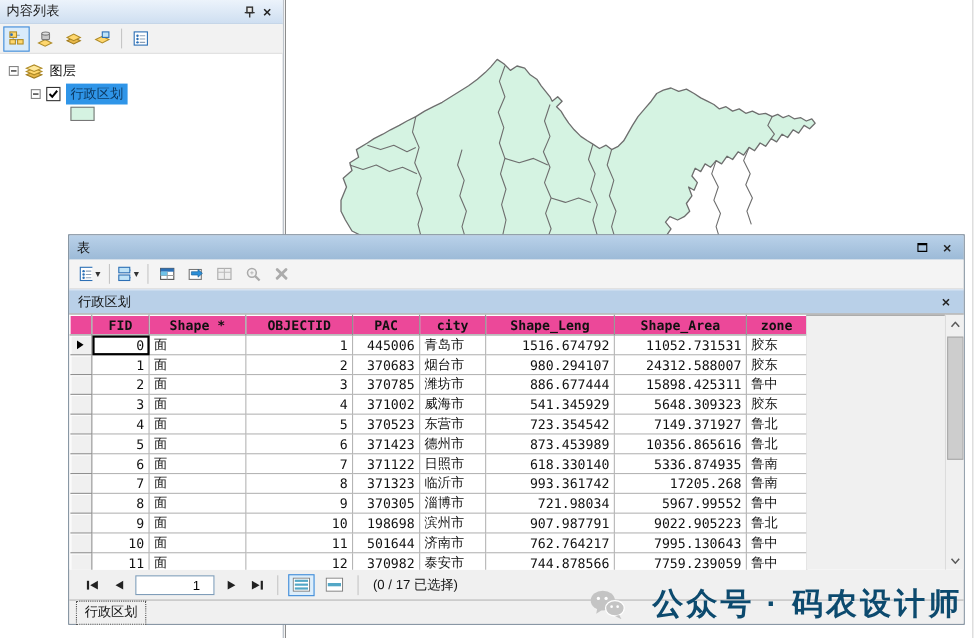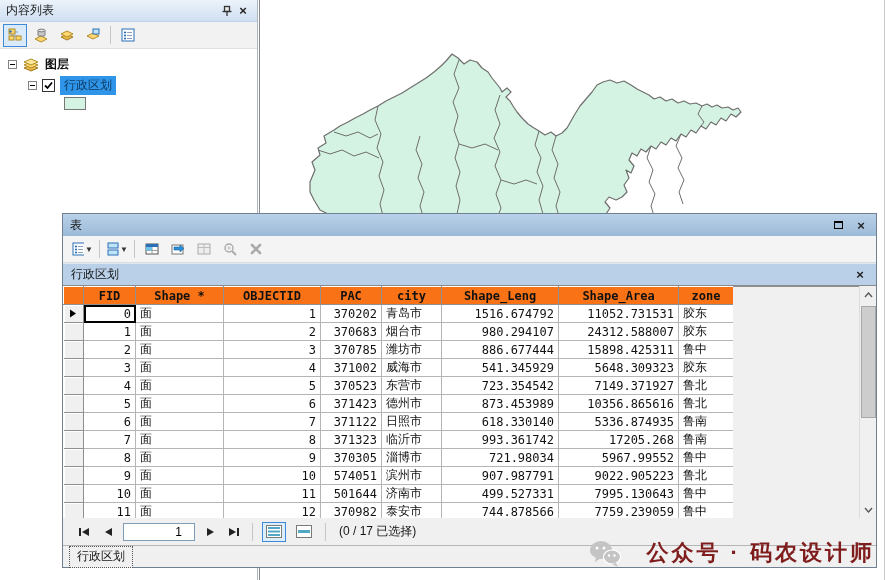--- a/index.html
+++ b/index.html
@@ -25,21 +25,21 @@
   .vsep { width:1px; height:18px; background:#c6c6c6; margin:0 3px; }
 
   .toc-tree { padding:6px 0 0 6px; }
   .tree-row { display:flex; align-items:center; height:19px; margin-bottom:2px; }
   .expander { width:9px; height:9px; border:1px solid #848484; background:#fff; position:relative; margin-right:5px; flex:0 0 9px; }
   .expander::after { content:""; position:absolute; left:1px; right:1px; top:3px; height:1px; background:#000; }
   .indent1 { margin-left:2px; } .indent2 { margin-left:22px; }
   .checkbox { width:13px; height:13px; border:1px solid #333; background:#fff; margin-right:5px;
               display:flex; align-items:center; justify-content:center; }
   .layer-label-selected { background:#2f95e8; color:#0d3a63; padding:1px 4px; }
-  .root-label { font-weight:bold; }
+  .root-label { font-weight:normal; }
   .legend-swatch { width:22px; height:13px; background:#d5f3e2; border:1px solid #777; margin-left:58px; margin-top:2px; }
 
   
   .map-area { position:absolute; left:259px; top:0; width:626px; height:580px; background:#fff;
               border-left:1px solid #8c8c8c; border-right:1px solid #c9c9c9; z-index:1; }
   .map-area svg { display:block; }
   .map-outline { fill:#d5f3e2; stroke:#6e6e6e; stroke-width:1.2; stroke-linejoin:round; }
   .map-border { fill:none; stroke:#6e6e6e; stroke-width:1; stroke-linejoin:round; }
 
   
@@ -51,21 +51,21 @@
   .maxbox { width:9px; height:8px; border:1px solid #000; border-top-width:2px; margin-right:10px; }
   .tw-toolbar { height:27px; background:#f4f4f4; border-bottom:1px solid #dcdcdc;
                 display:flex; align-items:center; gap:2px; padding:0 7px; }
   .caret { font-size:8px; color:#333; margin-left:1px; }
   .tw-layerbar { height:22px; background:#b9d0e8; border-top:1px solid #dfe9f4; display:flex; align-items:center; padding:0 8px; }
   .tw-layername { flex:1; color:#141414; }
 
   .tw-grid { height:233px; background:#fff; position:relative; overflow:hidden; border-top:1px solid #8a8a8a; }
   table.attr { border-collapse:collapse; table-layout:fixed; width:670px;
                font-family:"DejaVu Sans Mono","Liberation Mono",monospace; font-size:12px; }
-  table.attr th { height:18px; background:#f97316; font-weight:bold; padding:0 3px;
+  table.attr th { height:18px; background:#ec4899; font-weight:bold; padding:0 3px;
                   border:1px solid #8f8f8f; border-top-color:#fff; border-left-color:#fff; white-space:nowrap; overflow:hidden; }
   table.attr td { height:18px; padding:0 4px; border-right:1px solid #b5b5b5; border-bottom:1px solid #b5b5b5;
                   white-space:nowrap; overflow:hidden; background:#fff; }
   table.attr td.sel { background:#f0f0f0; border-right:1px solid #8f8f8f; border-bottom:1px solid #8f8f8f;
                       box-shadow:inset 1px 1px 0 #fff; padding:0; text-align:center; }
   td.num { text-align:right; } td.txt { text-align:left; }
   td.current-cell { outline:2px solid #000; outline-offset:-2px; }
   .grid-rightfill { position:absolute; left:670px; top:0; bottom:0; right:17px; background:#f0f0f0; border-top:1px solid #8f8f8f; }
   .vscroll { position:absolute; right:0; top:0; bottom:0; width:17px; background:#f0f0f0; border-left:1px solid #dcdcdc; }
   .vscroll .arrow { position:absolute; left:0; width:17px; height:17px; display:flex; align-items:center; justify-content:center; }
@@ -77,21 +77,21 @@
                padding:0 12px 0 2px; font-family:"Liberation Sans",sans-serif; font-size:12px; }
   .viewbtn { width:24px; height:20px; display:flex; align-items:center; justify-content:center; border:1px solid transparent; }
   .viewbtn.selected { border:1px solid #3f8ad8; background:#ddeefb; }
   .nav-status { margin-left:4px; color:#141414; }
 
   .tw-tabstrip { height:22px; background:#f0f0f0; border-top:1px solid #b5b5b5; display:flex; align-items:center; padding:0 6px; }
   .sheet-tab { border:1px dotted #555; padding:1px 7px 2px; color:#141414; background:#f0f0f0; }
 
   
   .watermark { position:absolute; right:10px; bottom:12px; z-index:4; display:flex; align-items:center; gap:24px;
-               color:#7f1d1d; font-size:22px; letter-spacing:3px; font-weight:bold; }
+               color:#0c4a6e; font-size:28px; letter-spacing:3px; font-weight:bold; }
 </style>
 </head>
 <body>
 
 <div class="map-area">
   <svg width="626" height="580" viewBox="0 0 626 580">
     <path class="map-outline" id="map-outline" d="M 50,182 L 55,170 L 52,162 L 60,155 L 58,148 L 66,143 L 64,136 L 74,130 L 80,126 L 88,122 L 95,118 L 103,114 L 110,110 L 118,106 L 126,101 L 134,97 L 142,93 L 150,88 L 158,83 L 166,78 L 174,72 L 181,66 L 186,61 L 192,54 L 198,58 L 204,64 L 210,60 L 217,62 L 222,68 L 228,72 L 232,78 L 236,83 L 240,88 L 242,92 L 247,88 L 251,92 L 246,97 L 250,101 L 253,106 L 257,112 L 262,118 L 268,124 L 274,128 L 279,131 L 285,135 L 291,132 L 296,136 L 302,133 L 307,128 L 311,121 L 315,114 L 320,106 L 326,99 L 332,92 L 337,85 L 343,82 L 350,80 L 357,83 L 364,81 L 371,85 L 377,89 L 383,92 L 389,95 L 394,99 L 400,97 L 406,101 L 412,99 L 418,103 L 424,101 L 430,104 L 436,103 L 442,106 L 447,104 L 452,107 L 457,105 L 462,108 L 468,107 L 473,110 L 478,108 L 481,112 L 476,117 L 471,114 L 466,121 L 461,118 L 456,125 L 451,122 L 446,129 L 441,126 L 436,133 L 431,130 L 426,137 L 421,134 L 416,141 L 411,138 L 406,145 L 401,142 L 396,149 L 391,146 L 386,152 L 381,149 L 377,156 L 372,153 L 369,160 L 374,166 L 371,173 L 366,170 L 369,178 L 364,185 L 367,192 L 362,197 L 356,200 L 349,197 L 345,202 L 350,208 L 346,214 L 342,222 L 335,230 L 325,238 L 312,244 L 298,248 L 282,250 L 265,252 L 248,250 L 232,252 L 216,248 L 200,250 L 184,246 L 168,242 L 152,238 L 136,232 L 120,228 L 104,224 L 88,220 L 72,216 L 60,210 L 54,200 L 50,192 Z"></path>
     <g id="map-borders">
         <path d="M 118,106 L 115,120 L 121,134 L 117,148 L 123,162 L 119,176 L 124,190 L 120,204 L 123,216" class="map-border"></path>
         <path d="M 199,60 L 194,74 L 199,88 L 193,102 L 198,116 L 194,130 L 199,144 L 195,158 L 200,172 L 196,186 L 200,200 L 197,214" class="map-border"></path>
@@ -295,21 +295,21 @@
           </tr>
         </thead>
       <tbody id="attr-body">
           <tr>
             <td class="sel"><svg width="8" height="9">
                 <polygon points="1,0.5 7,4.5 1,8.5" fill="#000"></polygon>
               </svg></td>
             <td class="num current-cell">0</td>
             <td class="txt">面</td>
             <td class="num">1</td>
-            <td class="num">370202</td>
+            <td class="num">445006</td>
             <td class="txt">青岛市</td>
             <td class="num">1516.674792</td>
             <td class="num">11052.731531</td>
             <td class="txt">胶东</td>
           </tr>
           <tr>
             <td class="sel"></td>
             <td class="num">1</td>
             <td class="txt">面</td>
             <td class="num">2</td>
@@ -394,34 +394,34 @@
             <td class="txt">淄博市</td>
             <td class="num">721.98034</td>
             <td class="num">5967.99552</td>
             <td class="txt">鲁中</td>
           </tr>
           <tr>
             <td class="sel"></td>
             <td class="num">9</td>
             <td class="txt">面</td>
             <td class="num">10</td>
-            <td class="num">574051</td>
+            <td class="num">198698</td>
             <td class="txt">滨州市</td>
             <td class="num">907.987791</td>
             <td class="num">9022.905223</td>
             <td class="txt">鲁北</td>
           </tr>
           <tr>
             <td class="sel"></td>
             <td class="num">10</td>
             <td class="txt">面</td>
             <td class="num">11</td>
             <td class="num">501644</td>
             <td class="txt">济南市</td>
-            <td class="num">499.527331</td>
+            <td class="num">762.764217</td>
             <td class="num">7995.130643</td>
             <td class="txt">鲁中</td>
           </tr>
           <tr>
             <td class="sel"></td>
             <td class="num">11</td>
             <td class="txt">面</td>
             <td class="num">12</td>
             <td class="num">370982</td>
             <td class="txt">泰安市</td>

